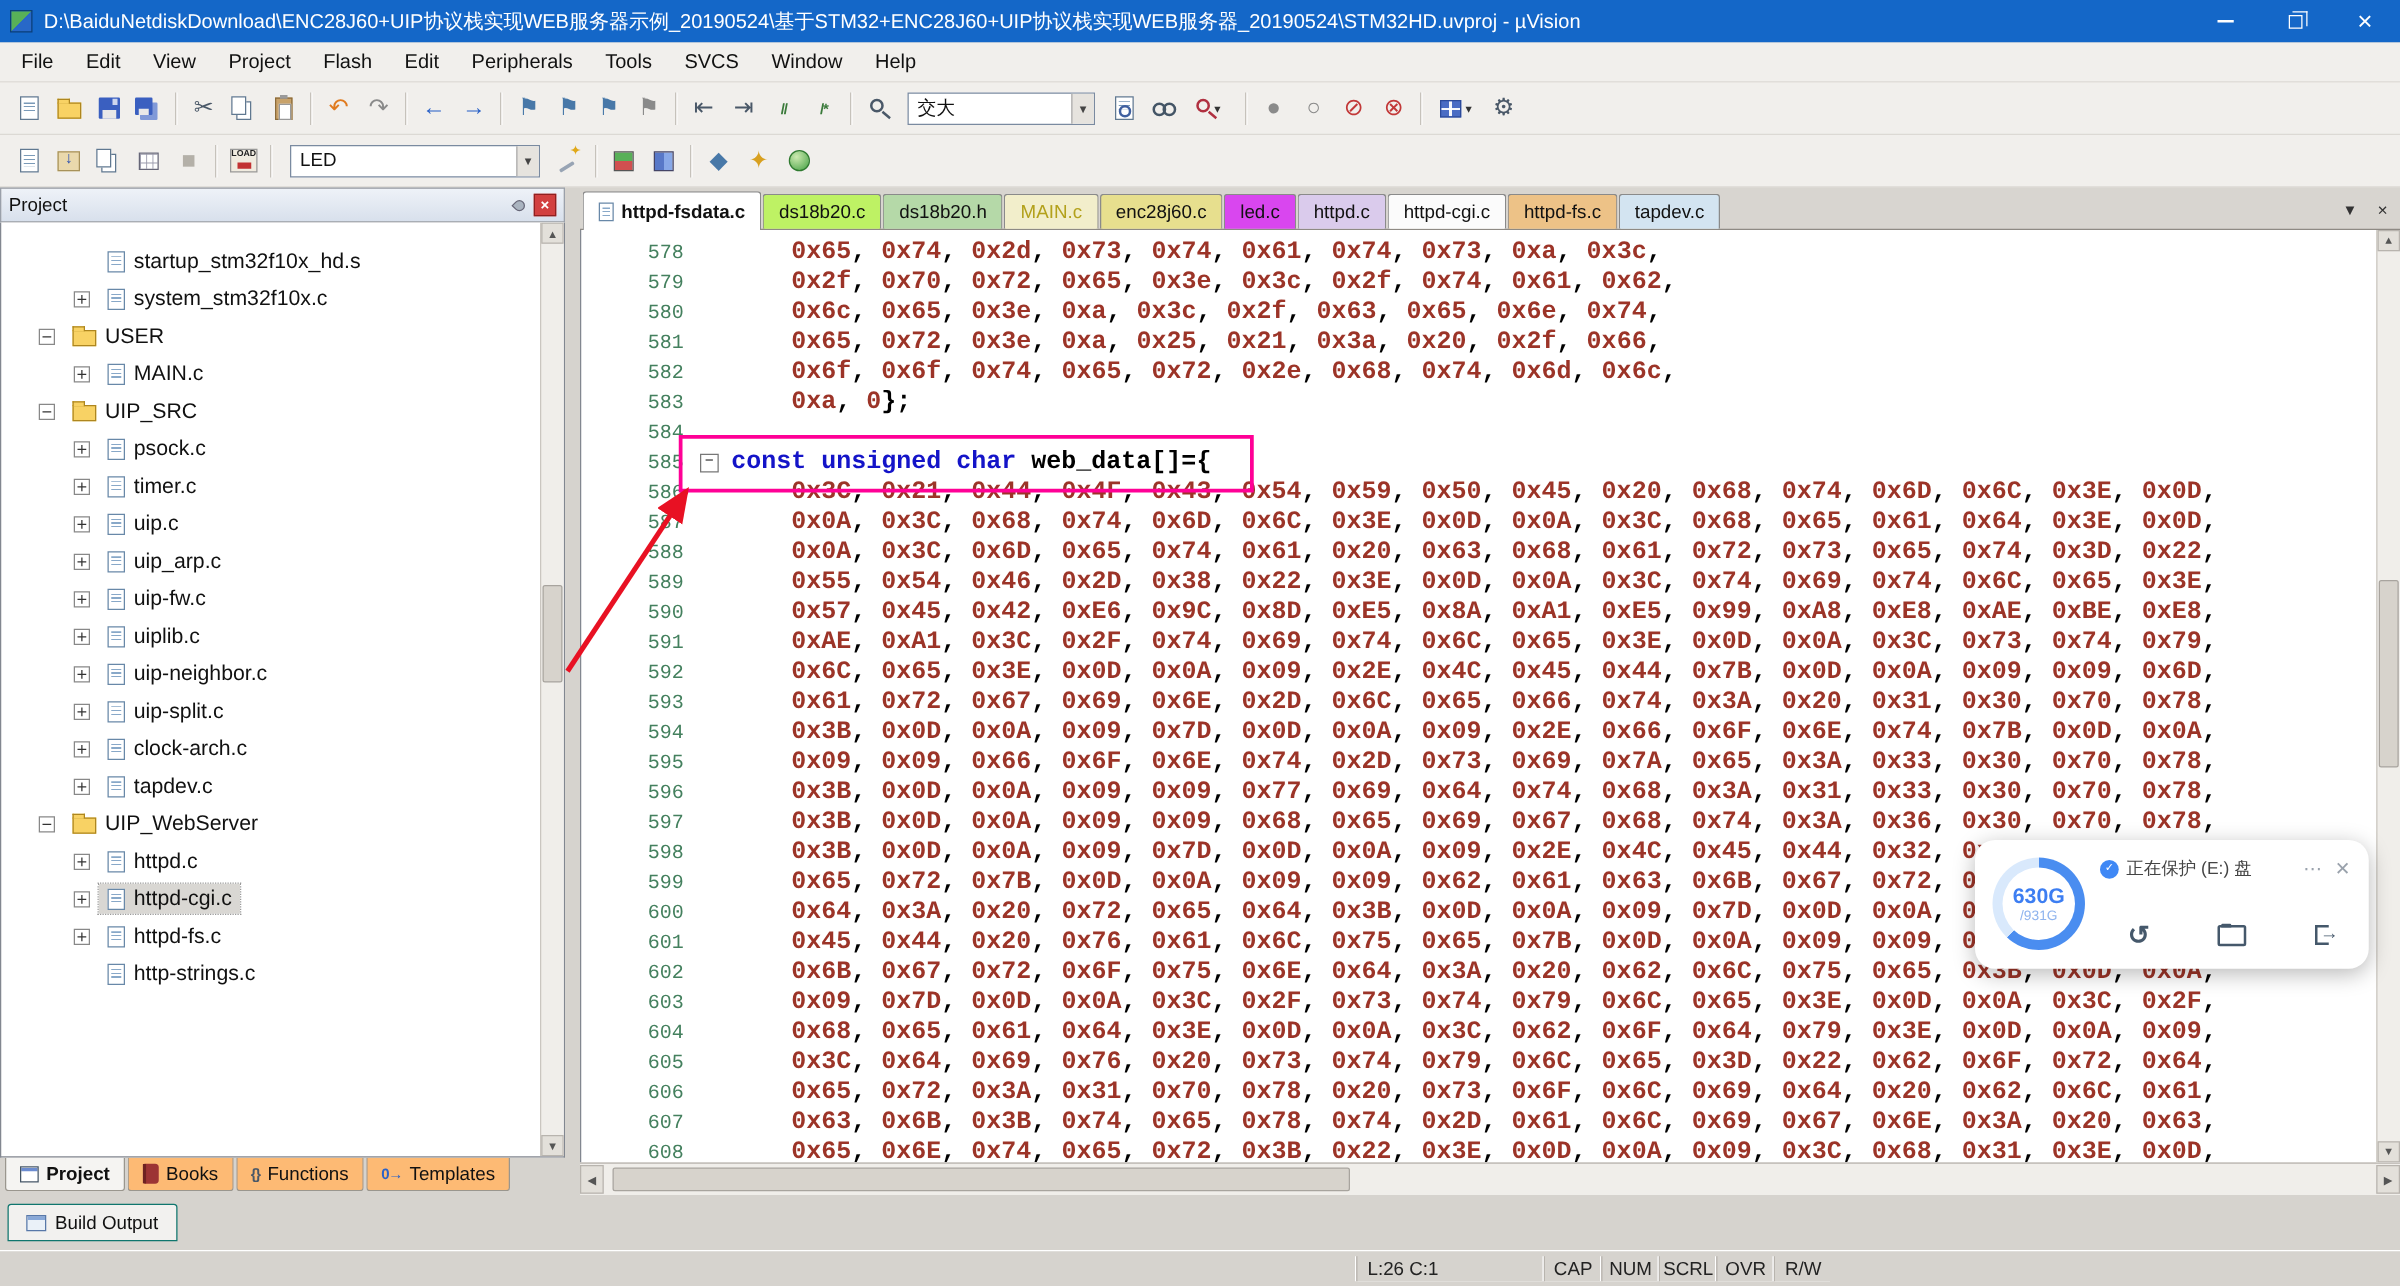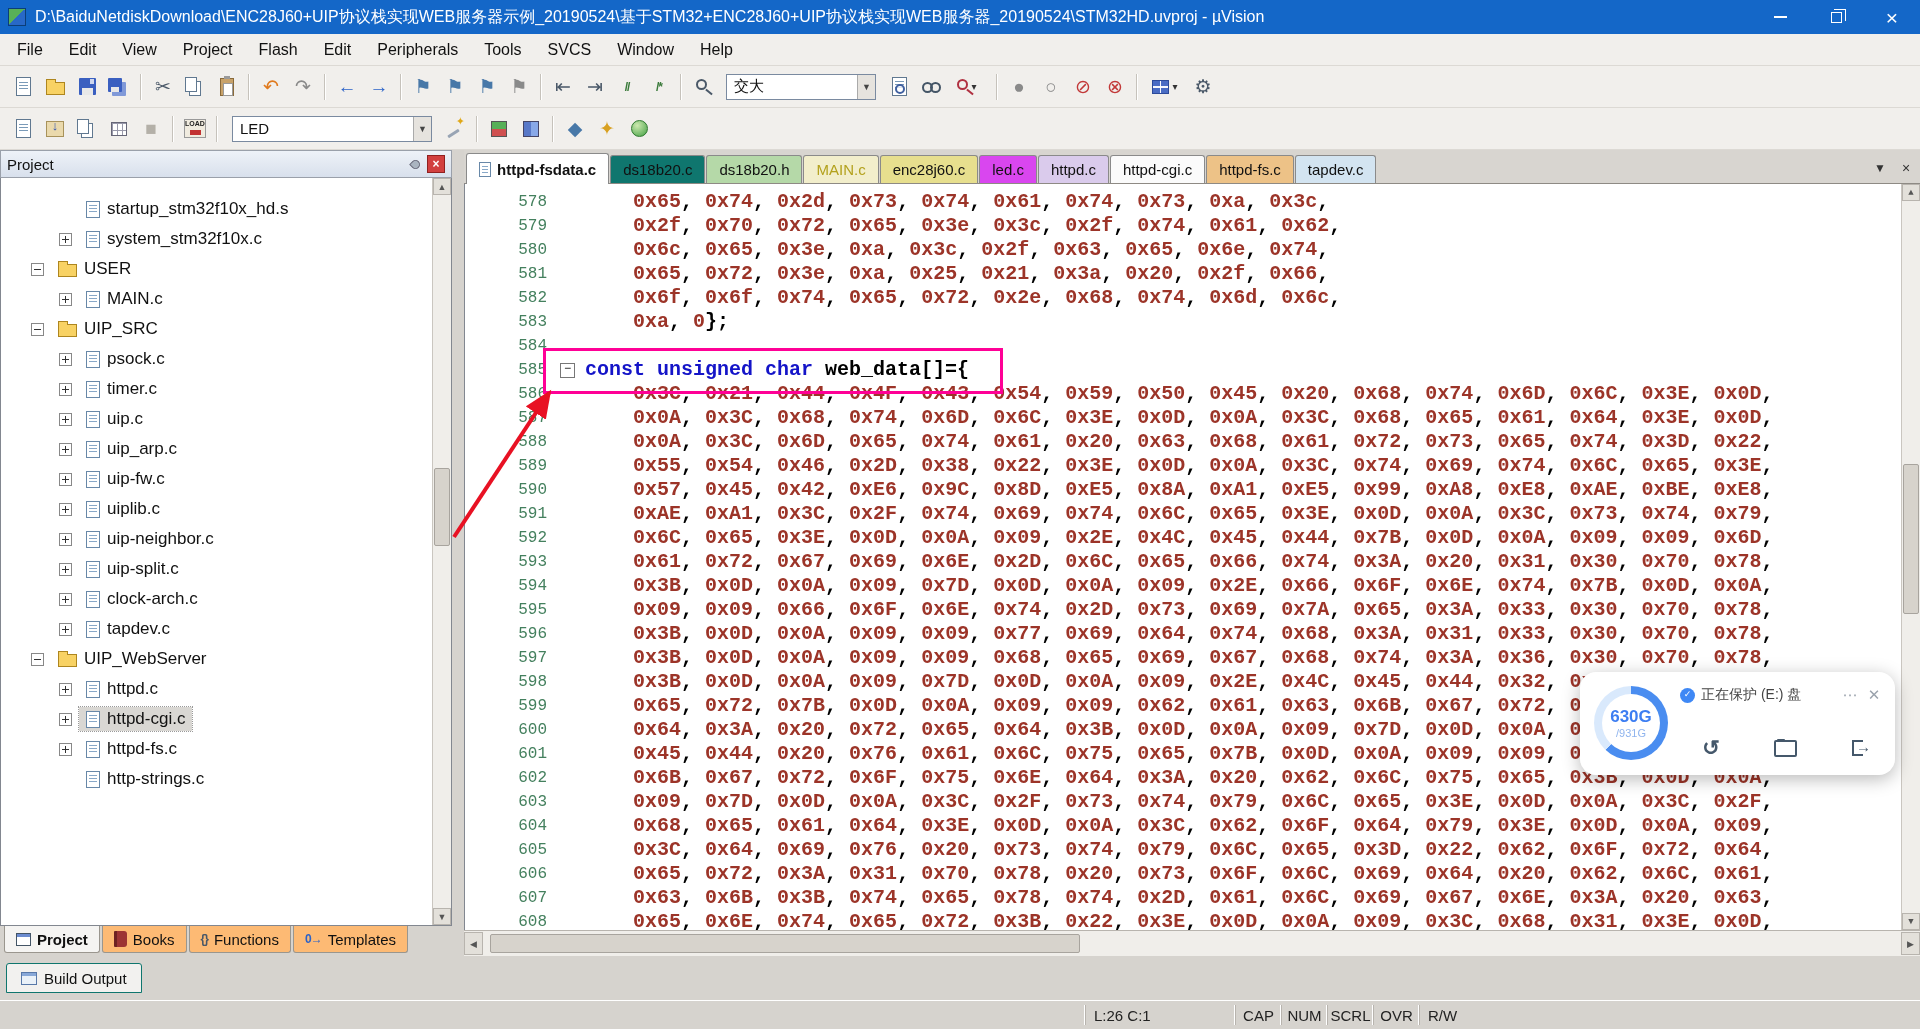--- a/index.html
+++ b/index.html
@@ -110,21 +110,21 @@
   .splitter{width:12px;flex:none;background:#d6d3ce}
 
   
   .editor{flex:1;display:flex;flex-direction:column;min-width:0}
   .tabbar{height:34px;background:#d8d5d0;display:flex;align-items:flex-end;padding:3px 2px 0 2px;border-bottom:1px solid #8e8a84;position:relative}
   .tab{height:28px;display:flex;align-items:center;gap:6px;padding:0 12px;font-size:15px;border:1px solid #8a8a8a;border-bottom:none;border-radius:3px 3px 0 0;margin-right:1px;white-space:nowrap}
   .tab.active{background:#fff;font-weight:bold;height:31px;margin-bottom:-1px;z-index:2}
   .tab-icn{display:none;width:12px;height:15px;background:#fff;border:1px solid #6888a8;position:relative}
   .tab-icn::after{content:"";position:absolute;left:2px;right:2px;top:3px;height:7px;background:repeating-linear-gradient(#88a8c8 0 1px,transparent 1px 3px)}
   .tab.active .tab-icn{display:inline-block}
-  .tc-yellow{background:#0f766e}.tc-green{background:#b5d9a8}
+  .tc-yellow{background:#bef264}.tc-green{background:#b5d9a8}
   .tc-cream{background:#f2eecb;color:#b3a11c}.tc-yellow2{background:#e7df8e}
   .tc-green2{background:#d946ef}.tc-purple{background:#dacbec}
   .tc-white{background:#fbfbfb}.tc-orange{background:#edc287}.tc-blue{background:#d3e4f1}
   .tabbar-ctl{position:absolute;right:4px;top:8px;display:flex;gap:6px}
   .tabbar-ctl span{width:20px;height:20px;display:flex;align-items:center;justify-content:center;font-size:12px;color:#333;border:1px solid transparent}
 
   .code{flex:1;background:#fff;border-left:1px solid #828790;position:relative;overflow:hidden;
         font-family:"Liberation Mono","DejaVu Sans Mono",monospace;font-size:20px;font-weight:bold;padding-top:6px}
   .cl{height:24px;line-height:24px;display:flex;white-space:pre}
   .ln{width:92px;flex:none;text-align:right;padding-right:10px;color:#44805e;font-weight:normal;font-size:16px}

